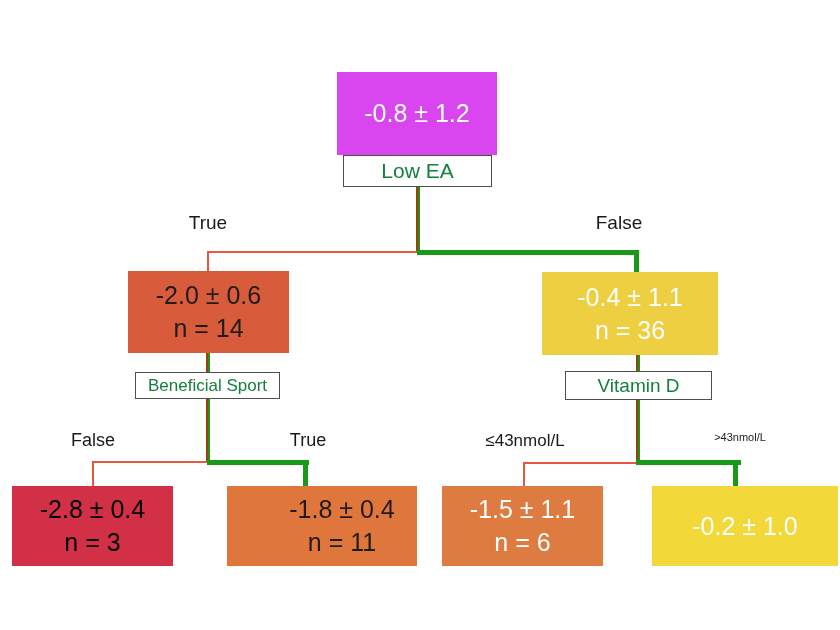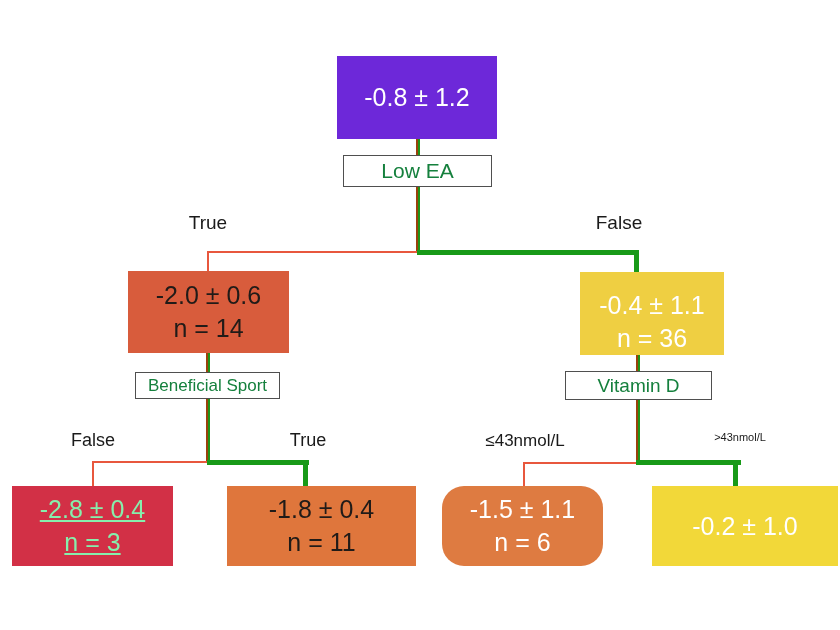--- a/index.html
+++ b/index.html
@@ -13,23 +13,23 @@
   
   .node{
     position:absolute;
     display:flex;flex-direction:column;
     align-items:center;justify-content:center;
     font-size:25px;line-height:1.32;
     text-align:center;
   }
   .n-root{left:337px;top:56px;width:160px;height:83px;}
   .n-l1  {left:128px;top:271px;width:161px;height:82px;align-items:center;}
-  .n-r1  {left:580px;top:272px;width:144px;height:83px;justify-content:flex-end;}
+  .n-r1  {left:542px;top:272px;width:176px;height:83px;}
   .n-ll  {left:12px; top:486px;width:161px;height:80px;}
-  .n-lr  {left:227px;top:486px;width:189px;height:80px;}
+  .n-lr  {left:227px;top:486px;width:150px;height:80px;padding-left:40px;}
   .n-rl  {left:442px;top:486px;width:161px;height:80px;}
   .n-rr  {left:652px;top:486px;width:186px;height:80px;}
   
   .split{
     position:absolute;
     background:#ffffff;
     border:1.5px solid #4f4f4f;
     display:flex;align-items:center;justify-content:center;
     color:#15803d;box-sizing:border-box;
   }
@@ -92,45 +92,45 @@
   <div class="line red-h rh3" style="background: rgb(232, 87, 61);"></div>
   <div class="line red-v rv3" style="background: rgb(232, 87, 61);"></div>
 
   <div class="line grn-h gh1" style="background: rgb(24, 154, 24);"></div>
   <div class="line grn-v gv1" style="background: rgb(24, 154, 24);"></div>
   <div class="line grn-h gh2" style="background: rgb(24, 154, 24);"></div>
   <div class="line grn-v gv2" style="background: rgb(24, 154, 24);"></div>
   <div class="line grn-h gh3" style="background: rgb(24, 154, 24);"></div>
   <div class="line grn-v gv3" style="background: rgb(24, 154, 24);"></div>
 
-  <div class="node n-root" style="background: #6d28d9; color: rgb(255, 255, 255);">
+  <div class="node n-root" style="background: #d946ef; color: rgb(255, 255, 255); margin-top: 16px;">
     <div>-0.8 ± 1.2</div>
   </div>
 
   <div class="node n-l1" style="background: rgb(216, 92, 60); color: rgb(32, 27, 24);">
     <div>-2.0 ± 0.6</div>
     <div>n = 14</div>
   </div>
 
   <div class="node n-r1" style="background: rgb(239, 207, 66); color: rgb(255, 255, 255);">
     <div>-0.4 ± 1.1</div>
     <div>n = 36</div>
   </div>
 
-  <div class="node n-ll" style="background: rgb(210, 48, 70); color: #86efac; text-decoration: underline;">
+  <div class="node n-ll" style="background: rgb(210, 48, 70); color: #000000;">
     <div>-2.8 ± 0.4</div>
     <div>n = 3</div>
   </div>
 
   <div class="node n-lr" style="background: rgb(223, 118, 60); color: rgb(32, 27, 24);">
     <div>-1.8 ± 0.4</div>
     <div>n = 11</div>
   </div>
 
-  <div class="node n-rl" style="background: rgb(222, 123, 65); color: rgb(255, 255, 255); border-radius: 22px;">
+  <div class="node n-rl" style="background: rgb(222, 123, 65); color: rgb(255, 255, 255);">
     <div>-1.5 ± 1.1</div>
     <div>n = 6</div>
   </div>
 
   <div class="node n-rr" style="background: rgb(242, 216, 57); color: rgb(255, 255, 255);">
     <div>-0.2 ± 1.0</div>
   </div>
 
   <div class="split sp-lowea">Low EA</div>
   <div class="split sp-vitd">Vitamin D</div>

